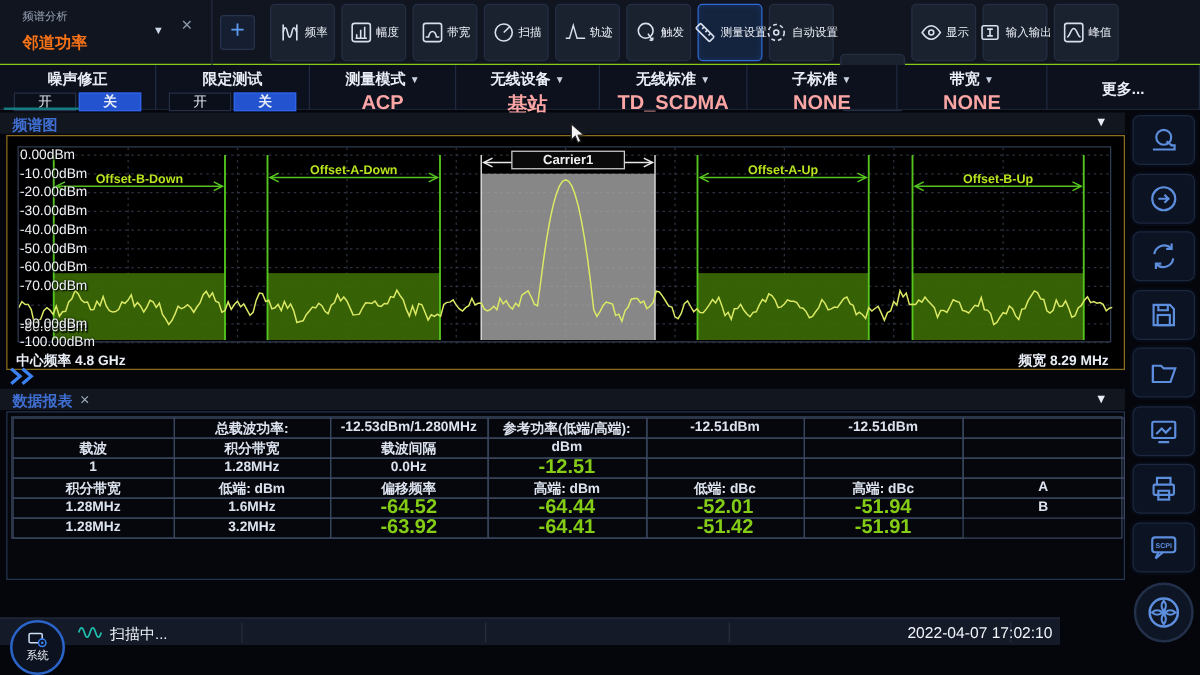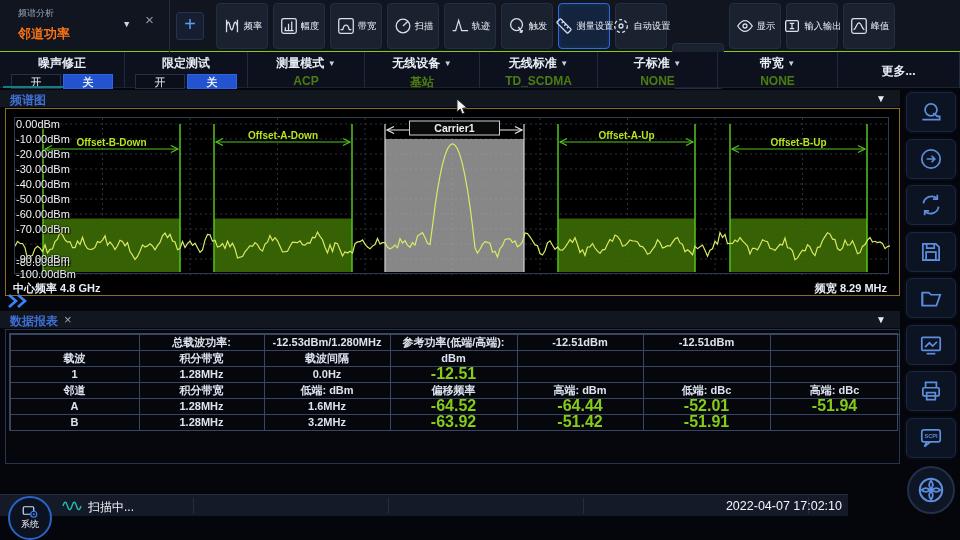--- a/index.html
+++ b/index.html
@@ -21,21 +21,21 @@
     border-radius:4px; cursor:pointer; display:flex; flex-direction:row; align-items:center; justify-content:center; gap:1px; }
   .tbtn.active { background:#14243e; border:1px solid #2f6bd8; box-shadow:0 0 5px #1d4fa855 inset; }
   .tbtn .ticon { height:22px; display:flex; align-items:center; }
   .tbtn .tlabel { font-size:10px; color:#eef2f8; white-space:nowrap; transform:scale(.92); }
 
   
   #menurow { left:0; top:52px; width:960px; height:36px; background:#0c111d; border-bottom:1px solid #192133; }
   .mcol { position:absolute; top:0; height:36px; border-right:1px solid #1f2940; }
   .mlabel { text-align:center; font-size:12px; font-weight:bold; color:#e9eef6; margin-top:3px; white-space:nowrap; cursor:pointer; }
   .mlabel .dcaret { font-size:8px; color:#c8d1e2; vertical-align:1px; }
-  .mval { text-align:center; font-size:12px; font-weight:bold; color:#4d7c0f; margin-top:2px; }
+  .mval { text-align:center; font-size:16px; font-weight:bold; color:#fca5a5; margin-top:2px; }
   .mtoggle { display:flex; justify-content:center; gap:2px; margin-top:2px; }
   .tog { width:50px; height:15px; font-size:11px; line-height:15px; text-align:center; color:#e8edf5;
     background:#0a0f1a; border:1px solid #262f45; cursor:pointer; }
   .tog.active { background:#2353cf; border:1px solid #2e63e8; font-weight:bold; }
   #accent-line { left:3px; top:86px; width:60px; height:2px; background:#157d82; }
 
   
   .sechdr { left:0; width:900px; height:17px; background:#12161f; }
   .sechdr .stitle { position:absolute; left:10px; top:2px; font-size:12px; font-weight:bold; color:#3f6ed2; }
   .sechdr .scaret { position:absolute; right:14px; top:3px; font-size:10px; color:#e8edf5; cursor:pointer; }
@@ -349,38 +349,38 @@
         <div class="dcell"></div>
         <div class="dcell"></div>
         <div class="dcell"></div>
         <div class="dcell">1</div>
         <div class="dcell">1.28MHz</div>
         <div class="dcell">0.0Hz</div>
         <div class="dcell big">-12.51</div>
         <div class="dcell"></div>
         <div class="dcell"></div>
         <div class="dcell"></div>
-        <div class="dcell">邻道</div>
         <div class="dcell">积分带宽</div>
         <div class="dcell">低端: dBm</div>
         <div class="dcell">偏移频率</div>
         <div class="dcell">高端: dBm</div>
         <div class="dcell">低端: dBc</div>
         <div class="dcell">高端: dBc</div>
         <div class="dcell">A</div>
         <div class="dcell">1.28MHz</div>
         <div class="dcell">1.6MHz</div>
         <div class="dcell big">-64.52</div>
         <div class="dcell big">-64.44</div>
         <div class="dcell big">-52.01</div>
         <div class="dcell big">-51.94</div>
         <div class="dcell">B</div>
         <div class="dcell">1.28MHz</div>
         <div class="dcell">3.2MHz</div>
         <div class="dcell big">-63.92</div>
+        <div class="dcell big">-64.41</div>
         <div class="dcell big">-51.42</div>
         <div class="dcell big">-51.91</div>
       </div>
   </div>
 
   <div id="sidebar" class="abs">
       <div class="sbtn" style="top: 4px;">
         <span>
           <svg width="26" height="26" viewBox="0 0 24 24" fill="none" stroke="#5d8ede" stroke-width="1.6">
             <circle cx="12" cy="10" r="5.5"></circle>

